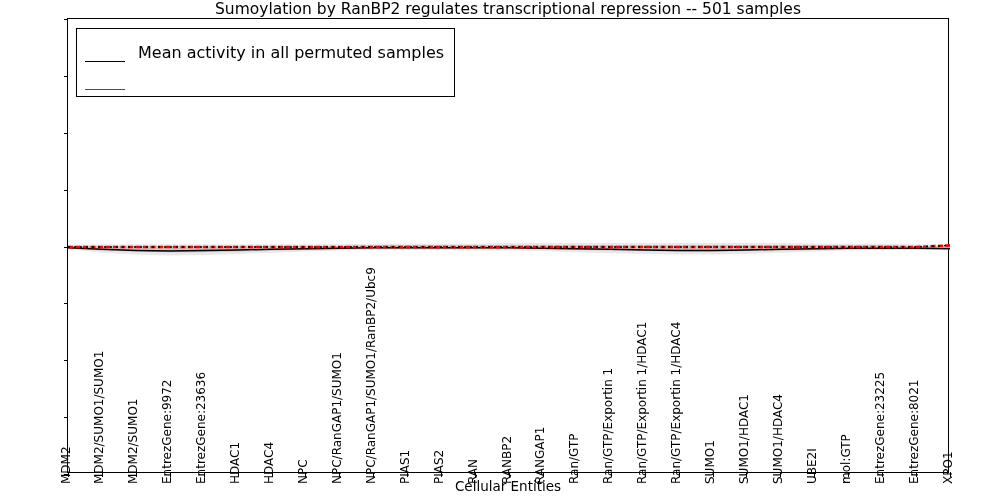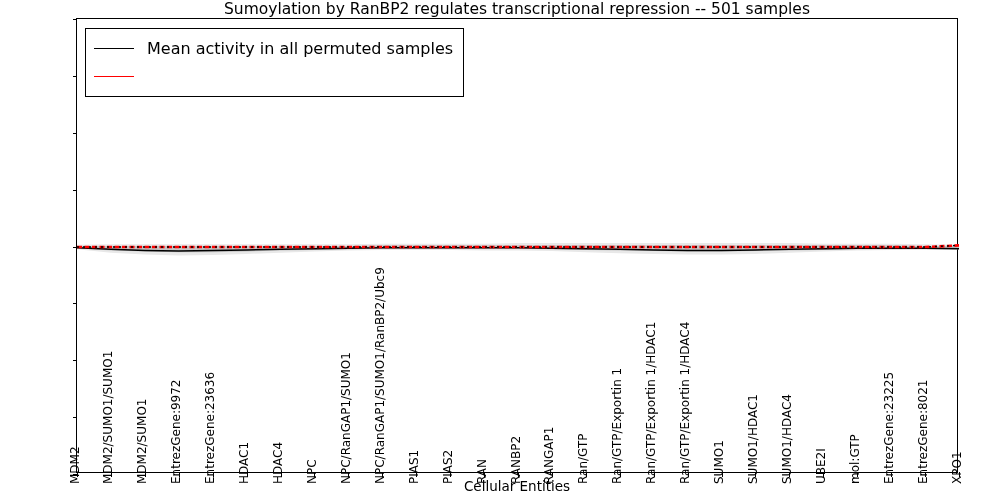--- a/index.html
+++ b/index.html
@@ -3,21 +3,21 @@
 <meta charset="utf-8">
 <style>
   html,body{margin:0;padding:0;}
   body{
     width:1000px;height:500px;
     background:#ffffff;
     font-family:"DejaVu Sans", sans-serif;
     overflow:hidden;
     position:relative;
   }
-  #figure{position:absolute;left:16px;top:0;width:880px;height:500px;}
+  #figure{position:absolute;left:7px;top:0;width:880px;height:500px;}
   .fig-title{
     position:absolute;left:60px;top:0px;width:882px;height:18px;
     text-align:center;font-size:15.5px;color:#000;
     line-height:18px;white-space:nowrap;
   }
   .axes{
     position:absolute;left:60px;top:18px;width:882px;height:455px;
     border:1.1px solid #000;box-sizing:border-box;background:transparent;
   }
   .xlabel{
@@ -37,21 +37,21 @@
     font-size:12px;color:#000;white-space:nowrap;
     transform-origin:left bottom;
     transform:rotate(-90deg);
   }
   .legend{
     position:absolute;left:8px;top:9px;
     border:1.1px solid #000;background:#fff;
     padding:5px 10px 6px 8px;
     box-sizing:border-box;
   }
-  .legend-row{display:flex;align-items:center;height:28px;}
+  .legend-row{display:flex;align-items:flex-end;height:28px;}
   .legend-swatch{
     display:inline-block;width:40px;height:0;margin-right:13px;
     border-top-width:1.6px;border-top-style:solid;
   }
   .legend-swatch.black{border-top-color:#000000;}
   .legend-swatch.red{border-top-color:#ff0000;}
   .legend-text{font-size:16px;color:#000;white-space:nowrap;}
   svg.plot{position:absolute;left:0;top:0;overflow:visible;}
 </style>
 </head>

